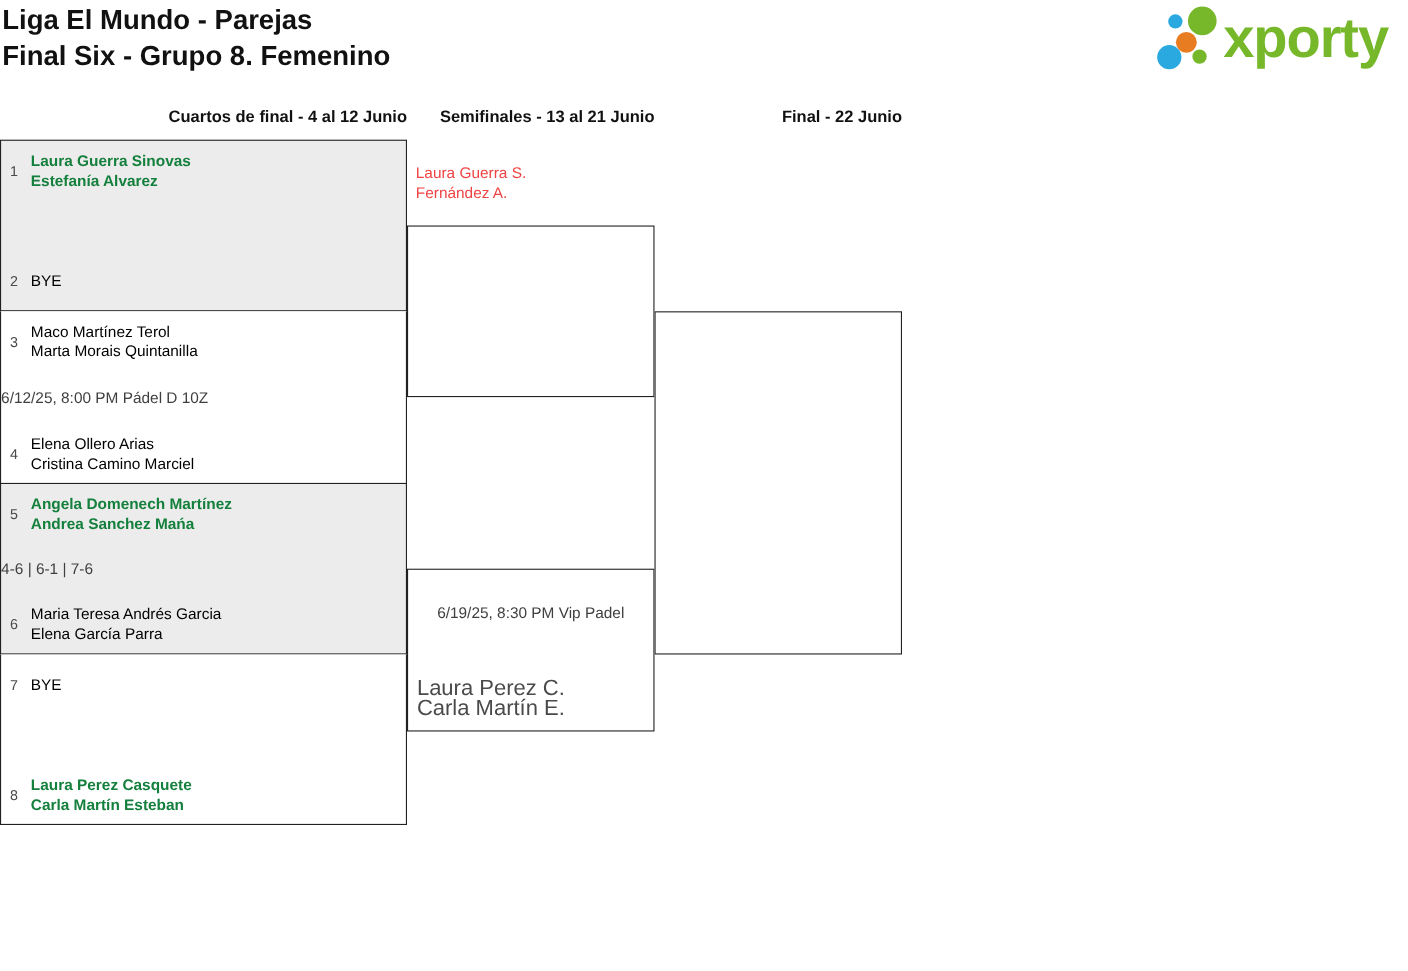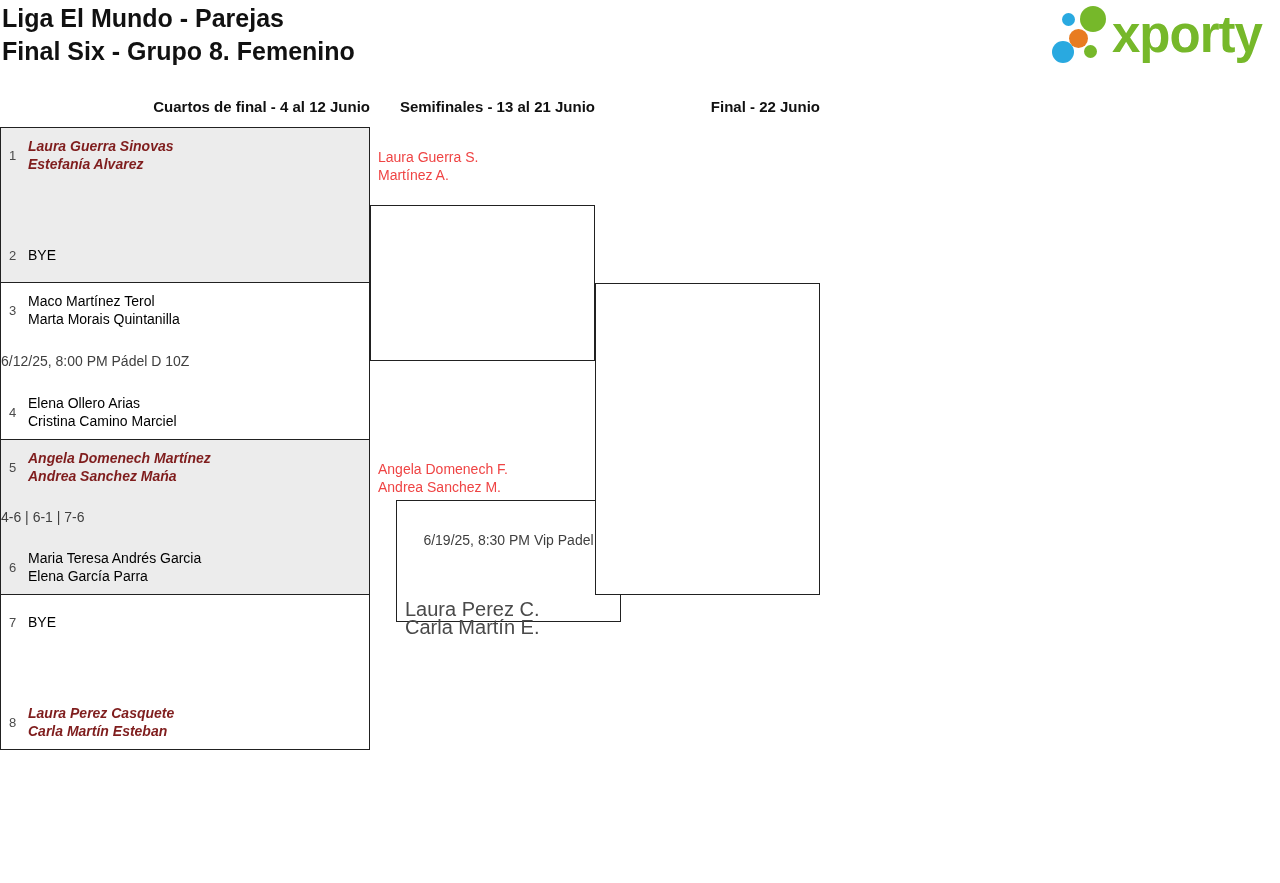--- a/index.html
+++ b/index.html
@@ -74,21 +74,21 @@
   .match-box.no-top { border-top: none; }
 
   .qf { left: 0px; width: 370px; }
   #qf1 { top: 127px; height: 156px; }
   #qf2 { top: 283px; height: 157px; }
   #qf3 { top: 440px; height: 155px; }
   #qf4 { top: 595px; height: 155px; }
 
   .sf { left: 370px; width: 225px; }
   #sf1-box { top: 205px; height: 156px; }
-  #sf2-box { top: 500px; height: 122px; margin-left: 26px; }
+  #sf2-box { top: 517px; height: 148px; }
 
   #final-box { left: 595px; top: 283px; width: 225px; height: 312px; }
 
   
   .team-row {
     position: absolute;
     left: 0; right: 0;
     display: flex;
     align-items: center;
   }
@@ -103,21 +103,21 @@
   }
   .names {
     height: 36px;
     display: flex;
     flex-direction: column;
     justify-content: center;
     font-size: 14px;
     line-height: 18px;
     color: #000000;
   }
-  .team-row.winner .names { font-weight: 700; color: #7f1d1d; font-style: italic; }
+  .team-row.winner .names { font-weight: 700; color: #15803d; }
 
   .match-info {
     position: absolute;
     top: 50%;
     transform: translateY(-50%);
     left: 0; right: 0;
     text-align: left;
     font-size: 14px;
     color: #3f3f3f;
   }
@@ -239,30 +239,26 @@
       <div class="seed">8</div>
       <div class="names">
         <div class="team-line">Laura Perez Casquete</div>
         <div class="team-line">Carla Martín Esteban</div>
       </div>
     </div>
   </div>
 
   <div id="sf1-top-label" class="sf-label">
     <div class="team-line">Laura Guerra S.</div>
-    <div class="team-line">Martínez A.</div>
+    <div class="team-line">Fernández A.</div>
   </div>
   <div id="sf1-box" class="match-box sf">
     <div class="sf-info"></div>
   </div>
 
-  <div id="sf2-top-label" class="sf-label">
-    <div class="team-line">Angela Domenech F.</div>
-    <div class="team-line">Andrea Sanchez M.</div>
-  </div>
   <div id="sf2-box" class="match-box sf">
     <div class="sf-info">6/19/25, 8:30 PM Vip Padel</div>
     <div class="sf-inner-label">
       <div class="team-line">Laura Perez C.</div>
       <div class="team-line">Carla Martín E.</div>
     </div>
   </div>
 
   <div id="final-box" class="match-box"></div>
 

